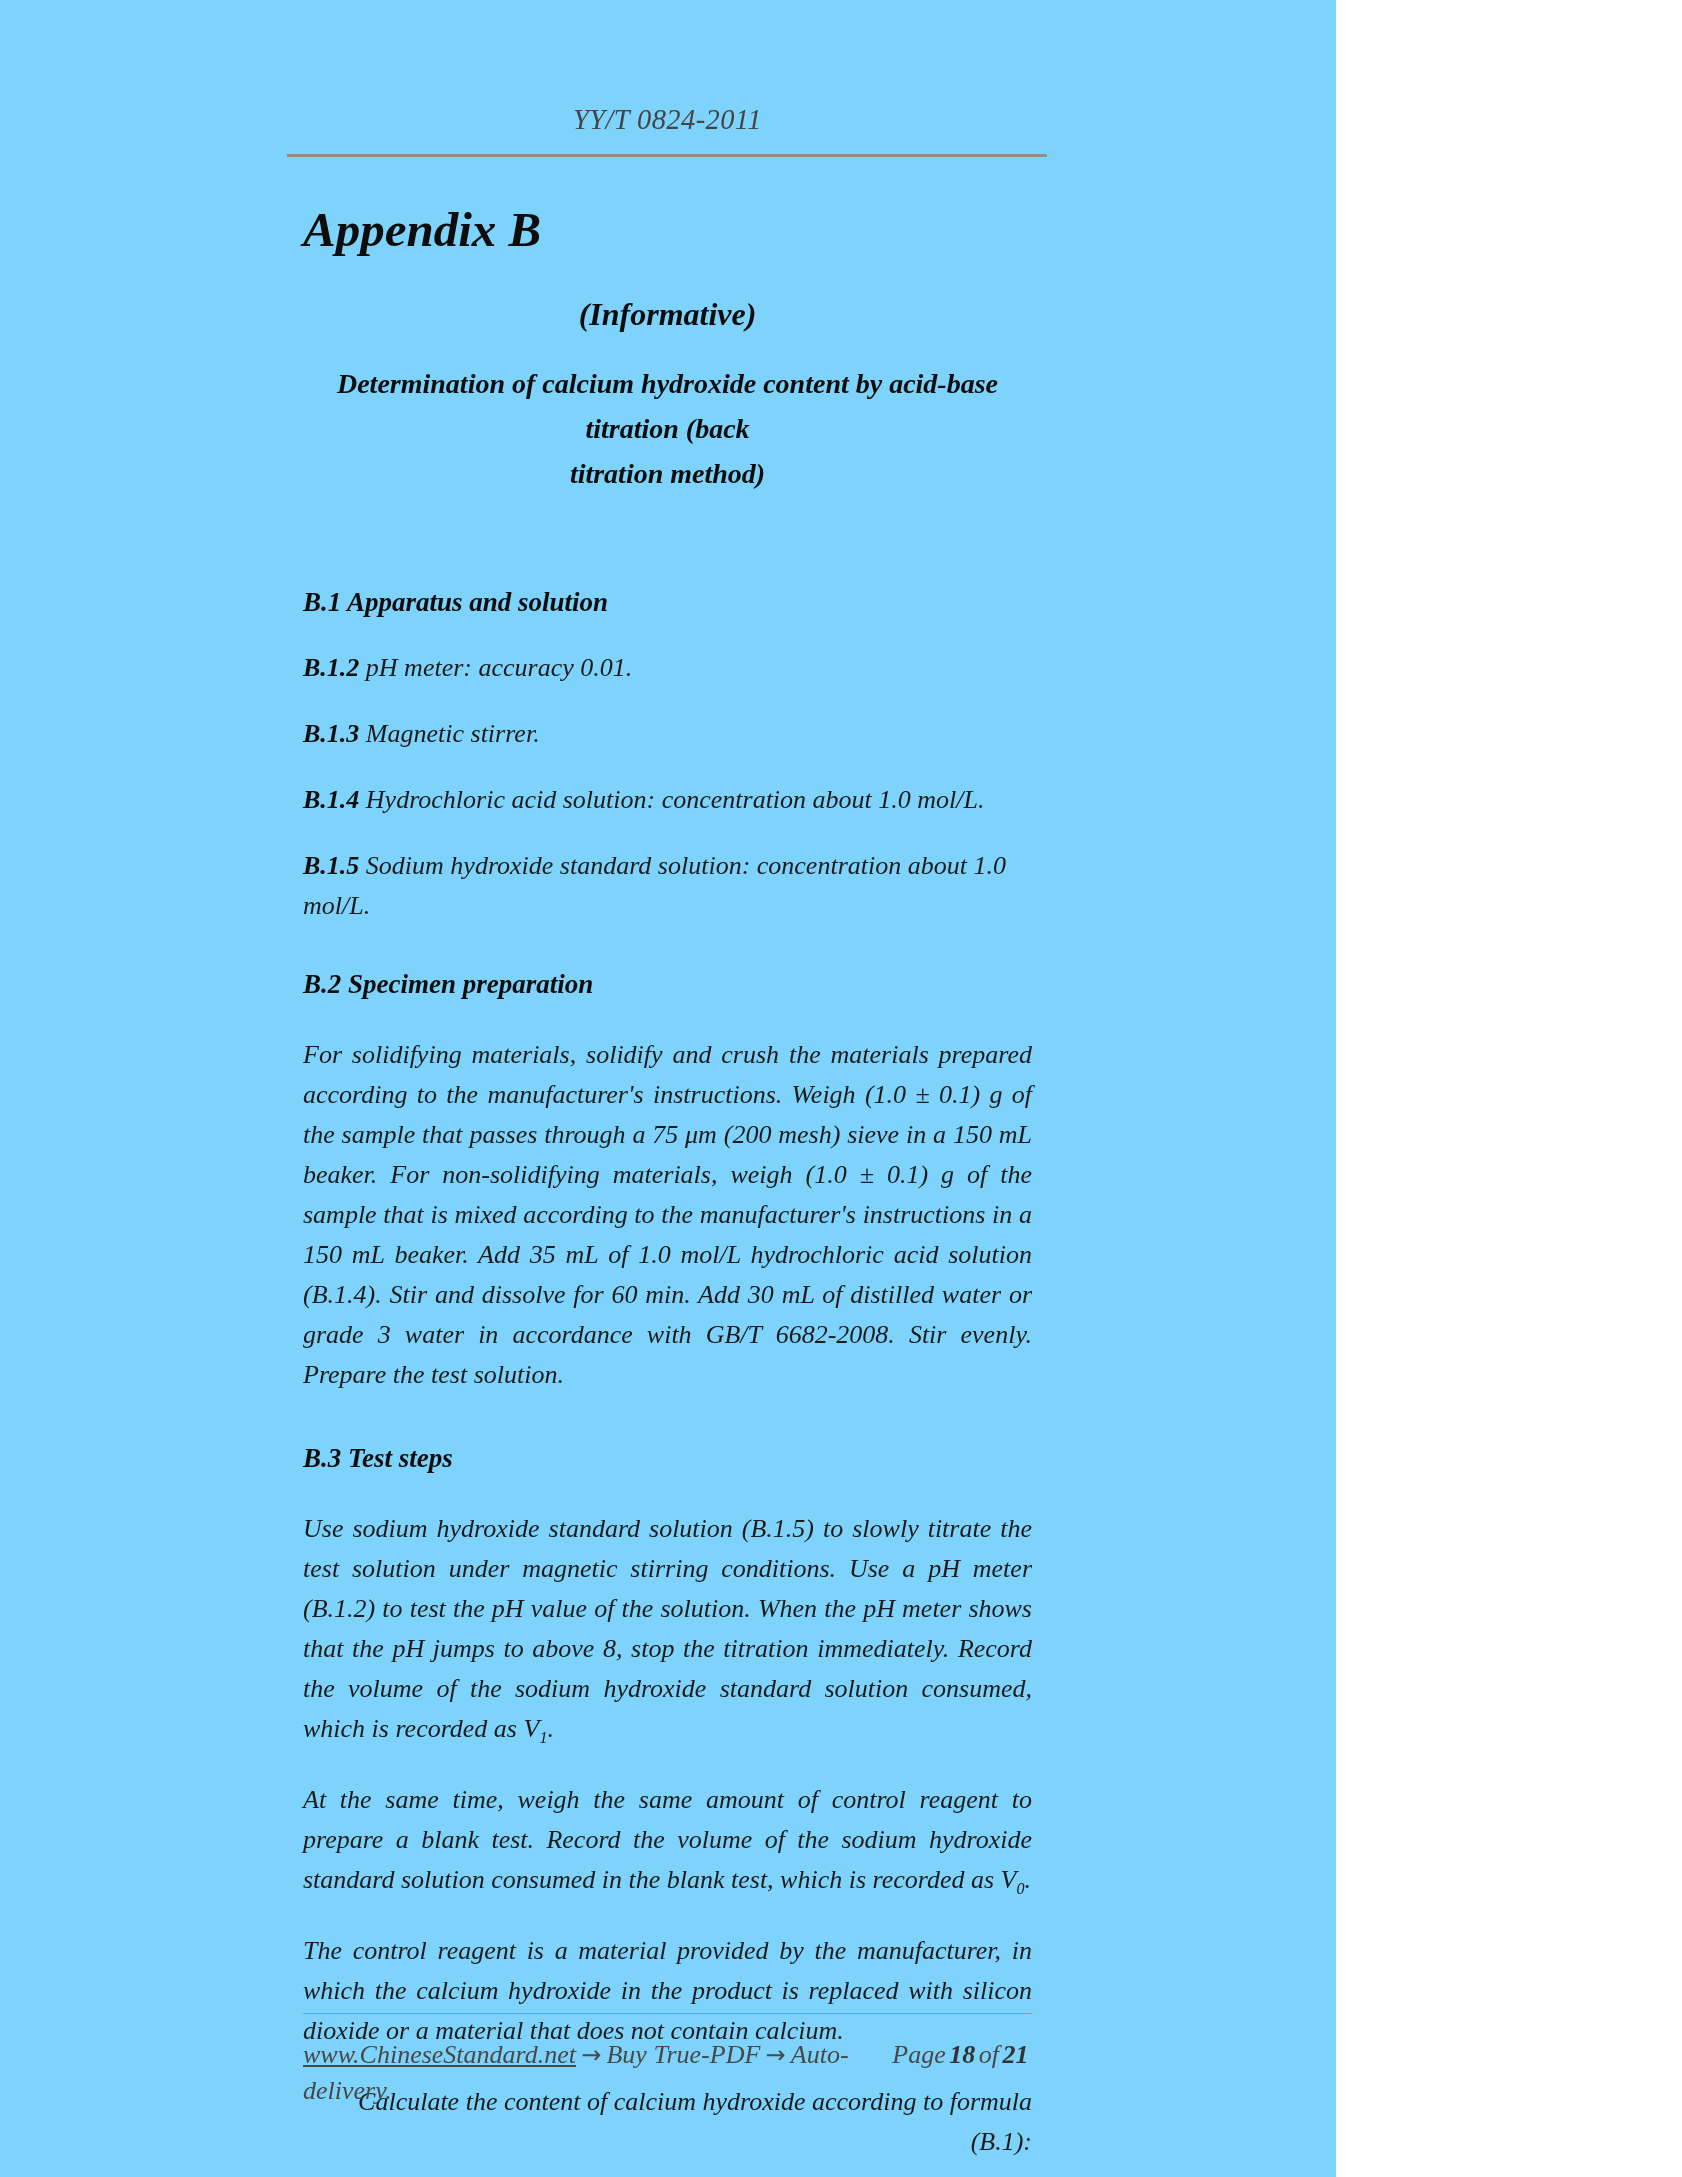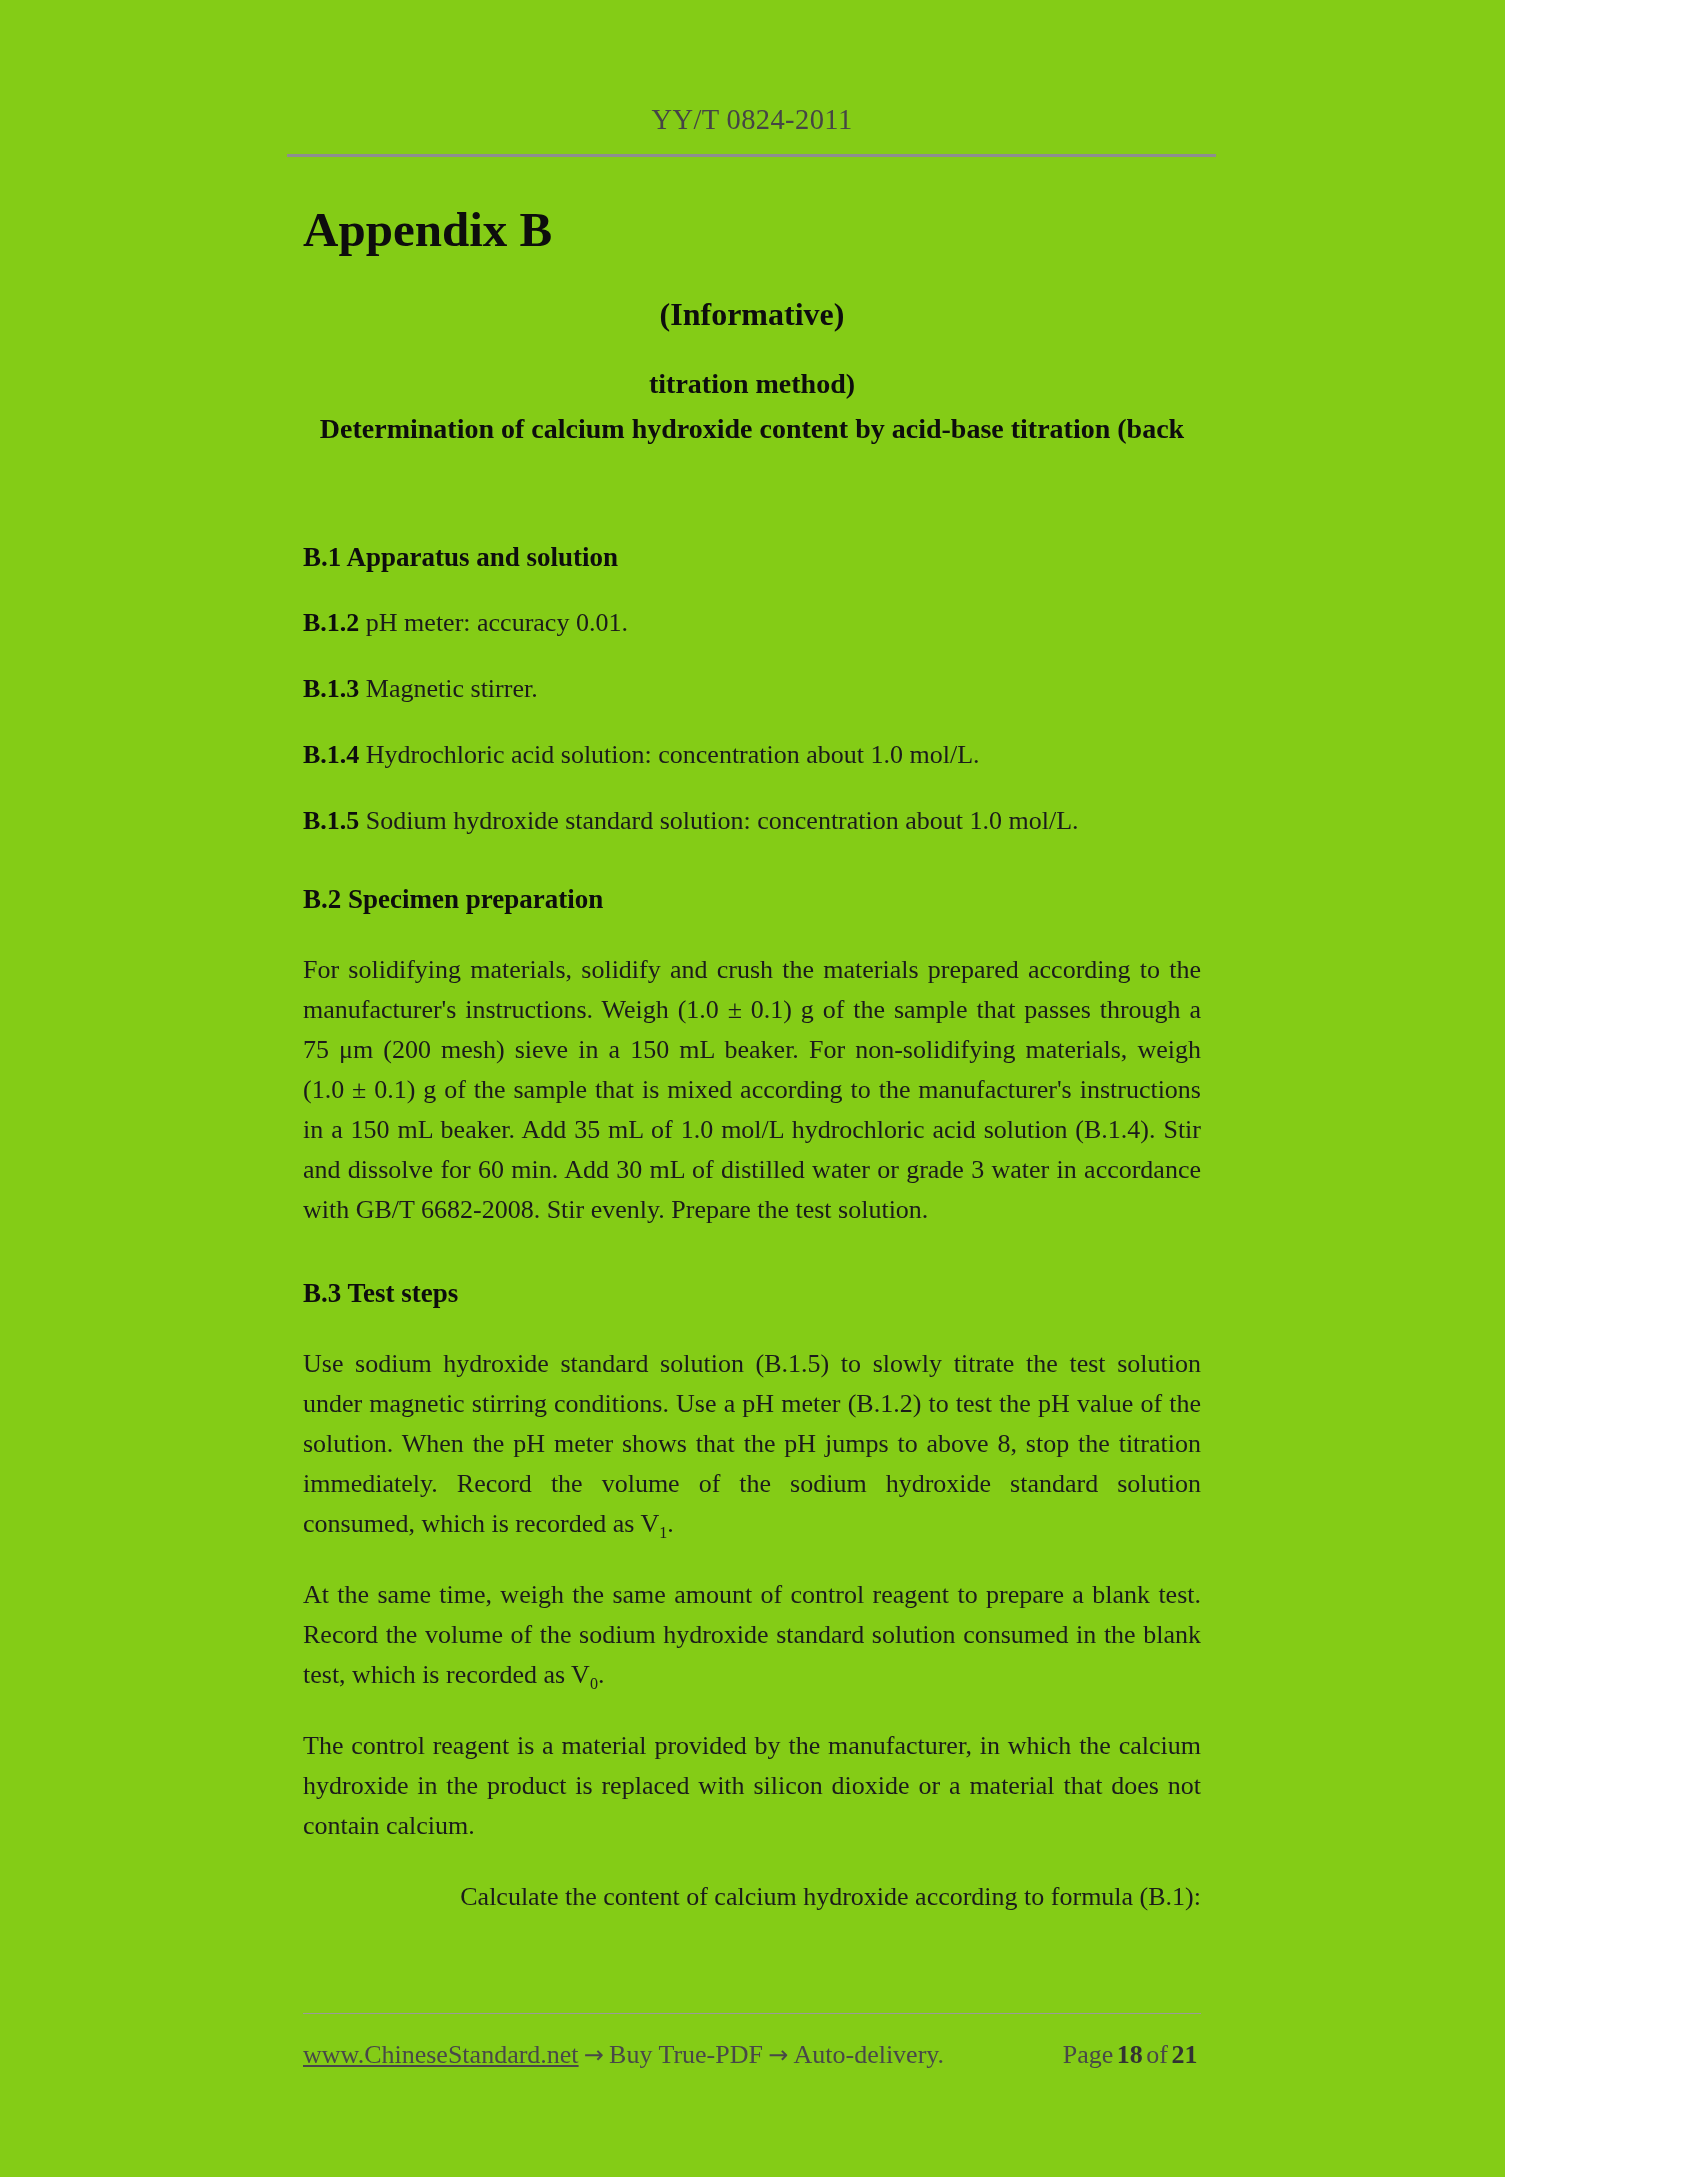--- a/index.html
+++ b/index.html
@@ -2,28 +2,29 @@
 <html style="font-size:14px"><head>
 <meta charset="utf-8">
 <style>
   html, body {
     margin: 0;
     padding: 0;
     background: #ffffff;
   }
   .page {
     position: relative;
-    width: 1505px;
+    width: 1336px;
     height: 2177px;
-    background: #84cc16;
+    background: #7dd3fc;
     font-family: "Liberation Serif", serif;
     color: #1b1b1b;
     box-sizing: border-box;
     padding: 102px 304px 0 303px;
     overflow: hidden;
+    font-style: italic;
   }
   .doc-header-text {
     text-align: center;
     font-size: 28.5px;
     line-height: 35px;
     color: #454545;
     letter-spacing: 0.4px;
   }
   .header-rule {
     height: 2.6px;
@@ -124,22 +125,22 @@
 <div class="page">
 
   <div class="doc-header-text">YY/T 0824-2011</div>
   <div class="header-rule"></div>
 
   <h1 class="appendix-title">Appendix B</h1>
 
   <h2 class="appendix-subtitle">(Informative)</h2>
 
   <div class="doc-title">
+    <div>Determination of calcium hydroxide content by acid-base titration (back</div>
     <div>titration method)</div>
-    <div>Determination of calcium hydroxide content by acid-base titration (back</div>
   </div>
 
   <h3 class="section-heading first">B.1 Apparatus and solution</h3>
 
 
   <p class="apparatus-item"><b>B.1.2</b><span> pH meter: accuracy 0.01.</span></p>
 
   <p class="apparatus-item"><b>B.1.3</b><span> Magnetic stirrer.</span></p>
 
   <p class="apparatus-item"><b>B.1.4</b><span> Hydrochloric acid solution: concentration about 1.0 mol/L.</span></p>

